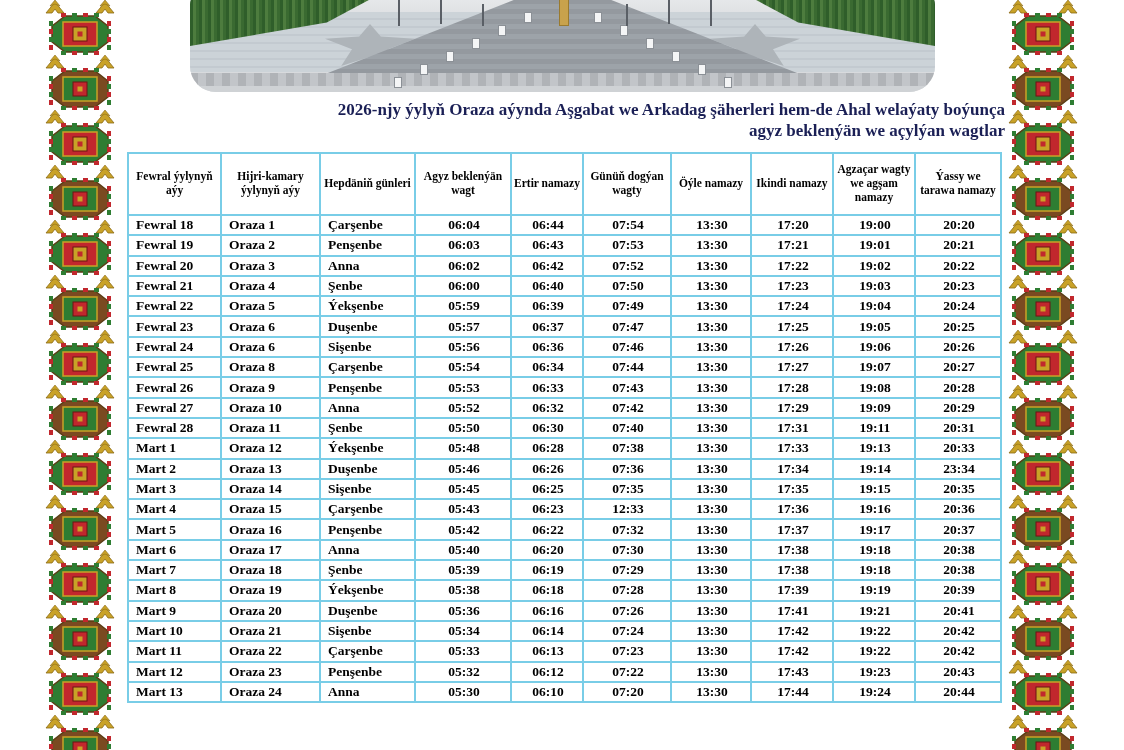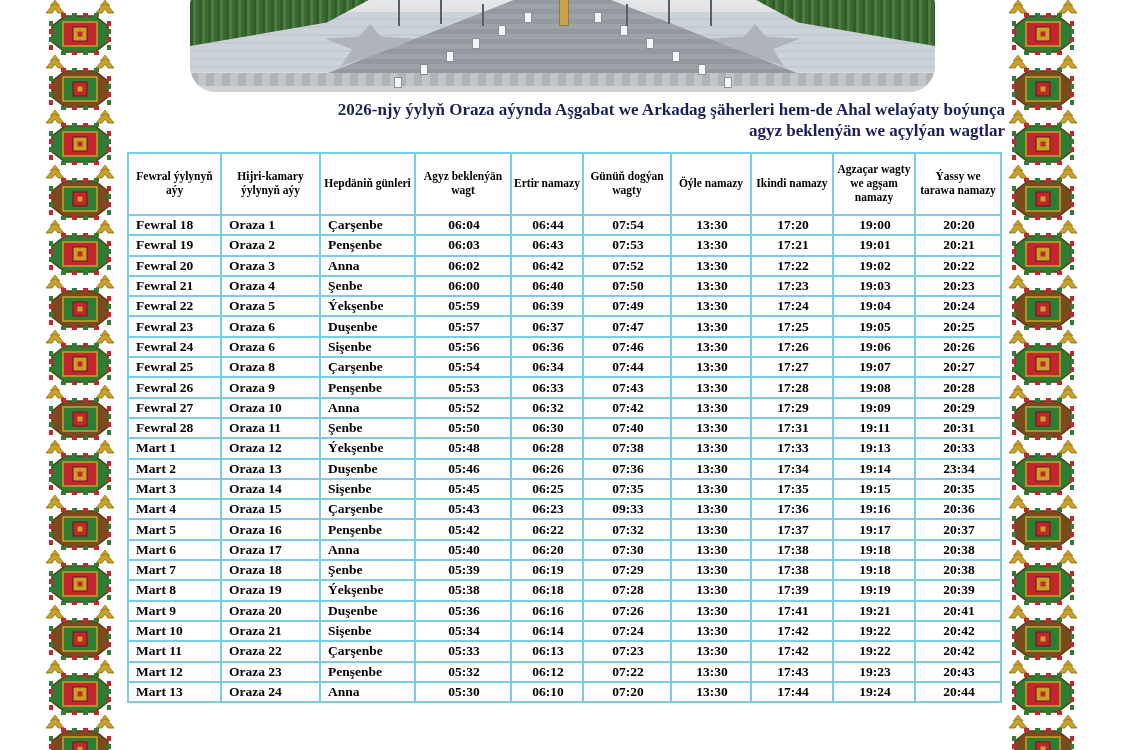--- a/index.html
+++ b/index.html
@@ -1374,21 +1374,21 @@
         <td class="">17:35</td>
         <td class="">19:15</td>
         <td class="">20:35</td>
       </tr>
       <tr>
         <td class="al">Mart 4</td>
         <td class="al">Oraza 15</td>
         <td class="al">Çarşenbe</td>
         <td class="">05:43</td>
         <td class="">06:23</td>
-        <td class="">09:33</td>
+        <td class="">12:33</td>
         <td class="">13:30</td>
         <td class="">17:36</td>
         <td class="">19:16</td>
         <td class="">20:36</td>
       </tr>
       <tr>
         <td class="al">Mart 5</td>
         <td class="al">Oraza 16</td>
         <td class="al">Penşenbe</td>
         <td class="">05:42</td>

